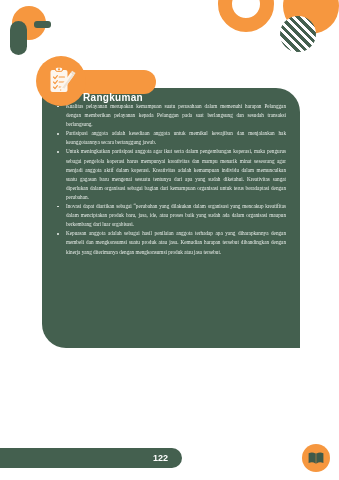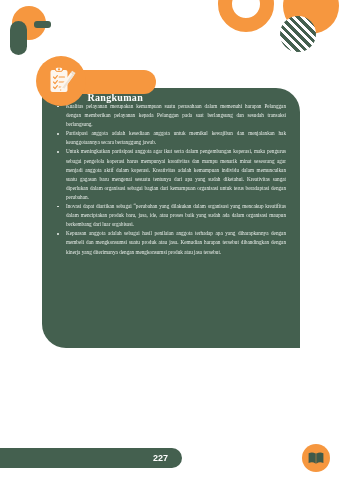--- a/index.html
+++ b/index.html
@@ -112,21 +112,21 @@
     align-items: center;
     justify-content: flex-end;
     padding-right: 13px;
     box-sizing: border-box;
   }
   .badge-title {
     color: #ffffff;
     font-size: 10px;
     font-weight: bold;
     letter-spacing: 0.3px;
-    font-family: Liberation Serif, serif;
+    font-family: Liberation Sans, sans-serif;
     margin-top: 30px;
   }
   .badge-icon-circle {
     position: absolute;
     left: 36px;
     top: 56px;
     width: 50px;
     height: 50px;
     border-radius: 50%;
     background: #f6973f;
@@ -246,21 +246,21 @@
         <rect x="20.3" y="7.5" width="4.2" height="17" fill="#fdf6ee"></rect>
         <rect x="22.4" y="7.5" width="2.1" height="17" fill="#efe3d4"></rect>
         <polygon points="20.3,24.5 24.5,24.5 22.4,28.6" fill="#fdf6ee"></polygon>
         <polygon points="21.6,27.1 23.2,27.1 22.4,28.6" fill="#f6973f"></polygon>
         <rect x="20.3" y="5.2" width="4.2" height="2.3" fill="#efe3d4"></rect>
       </g>
     </svg>
   </div>
 
   <div class="footer-bar">
-    <span class="page-number">227</span>
+    <span class="page-number">122</span>
   </div>
 
   <div class="footer-book-circle">
     <svg width="18" height="18" viewBox="0 0 18 18" aria-hidden="true">
       <path d="M1.6 4.2 C4 3 6.6 3.2 8.4 4.6 L8.4 14.4 C6.6 13 4 12.8 1.6 14 Z" fill="#3f5a4a"></path>
       <path d="M16.4 4.2 C14 3 11.4 3.2 9.6 4.6 L9.6 14.4 C11.4 13 14 12.8 16.4 14 Z" fill="#3f5a4a"></path>
       <rect x="8.4" y="4.4" width="1.2" height="10" fill="#3f5a4a"></rect>
     </svg>
   </div>
 

